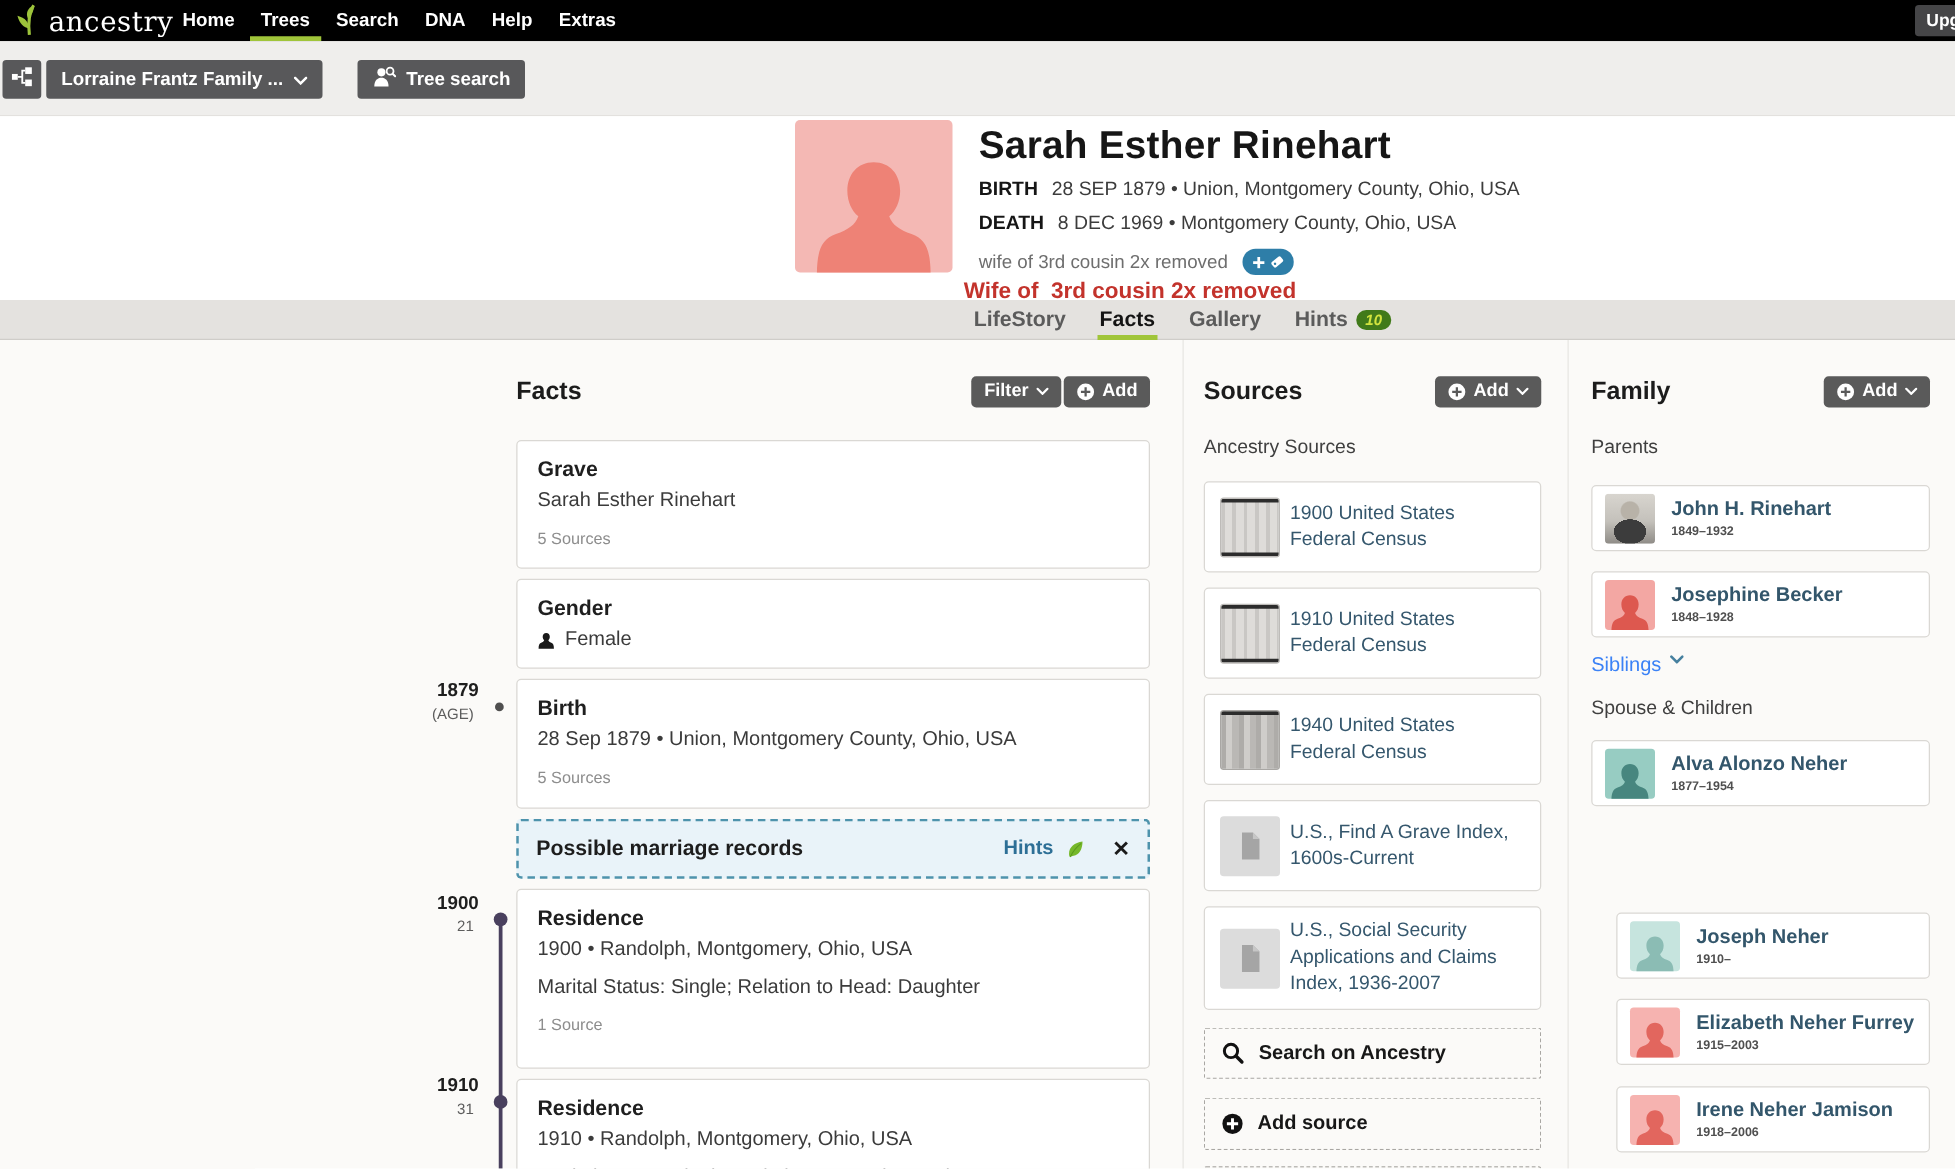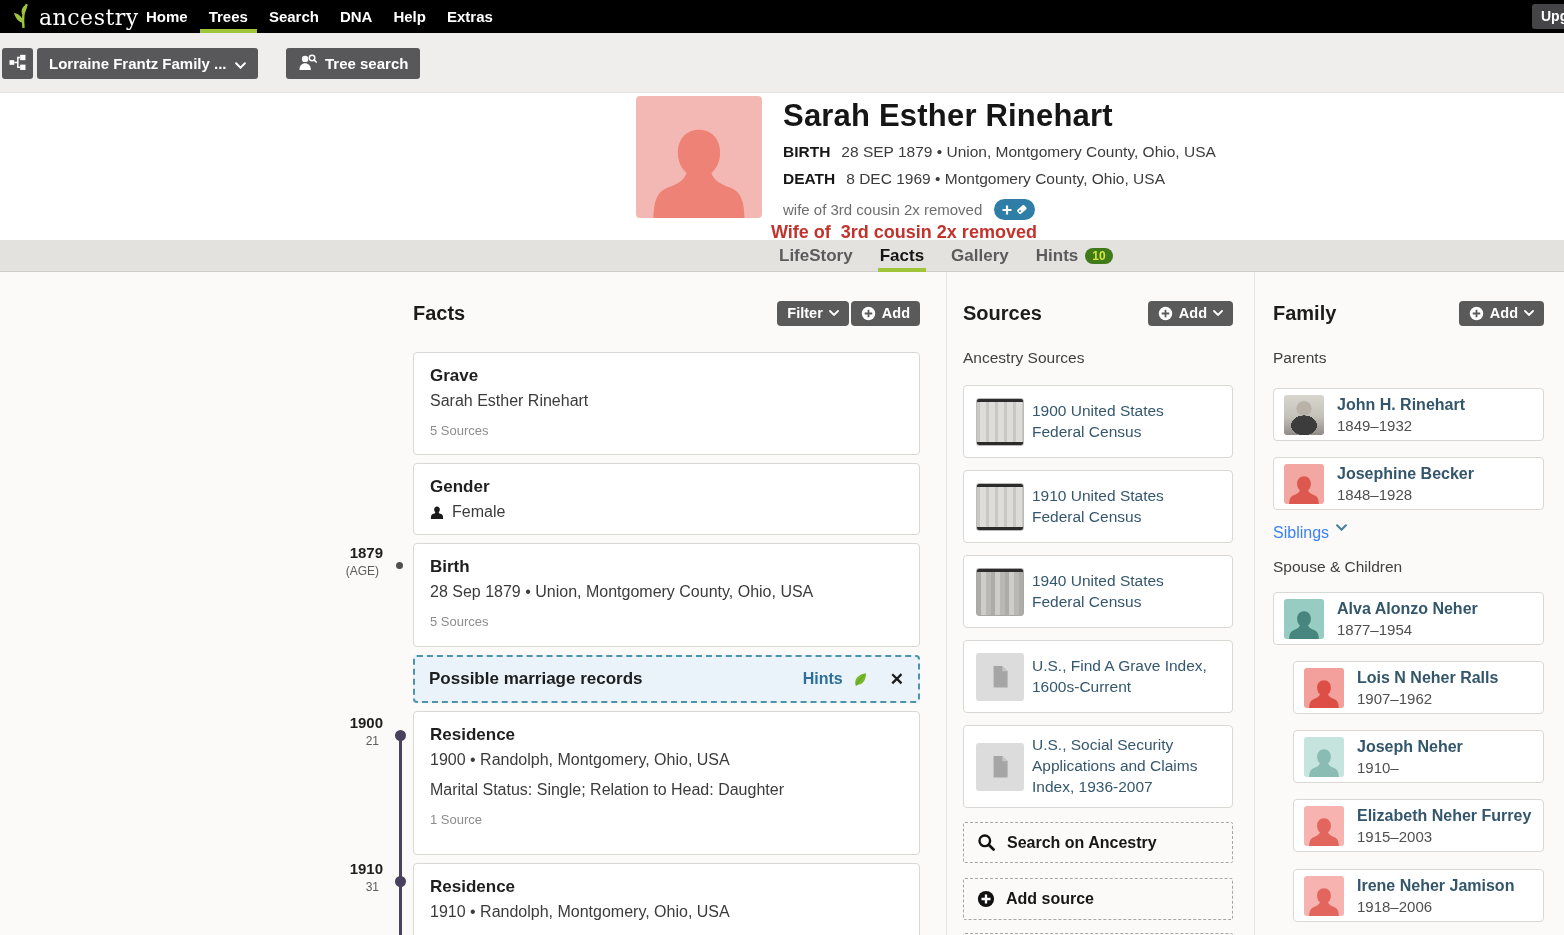--- a/index.html
+++ b/index.html
@@ -35,21 +35,21 @@
   .rel-text { font-size:15px; color:#6e6e6e; }
   .rel-pill { width:41px; height:21px; border-radius:11px; background:#2e7ea8; display:flex; align-items:center; justify-content:center; gap:3px; cursor:pointer; }
   .rel-red { margin-top:2px; margin-left:-12px; font-size:18px; font-weight:bold; color:#c3332c; white-space:pre; }
 
   
   .tabstrip { position:absolute; left:0; top:240px; width:1564px; height:32px; background:#e4e2df; border-bottom:1px solid #cfcdc9; }
   .tabs { position:absolute; left:779px; top:0; height:32px; display:flex; gap:27px; }
   .tab { height:32px; display:flex; align-items:center; gap:7px; font-size:17px; font-weight:bold; color:#5b5b5b; position:relative; cursor:pointer; }
   .tab.active { color:#141414; }
   .tab.active::after { content:""; position:absolute; left:-2px; right:-2px; bottom:0; height:4px; background:#a0c53a; }
-  .badge { background:#417a1a; color:#d2e43f; font-size:12px; font-weight:bold; border-radius:9px; padding:2px 7px; line-height:1; }
+  .badge { background:#417a1a; color:#d2e43f; font-size:12px; font-weight:bold; border-radius:9px; padding:2px 7px; line-height:1;font-style:italic; }
 
   
   .content { position:absolute; left:0; top:272px; width:1564px; height:663px; background:#fbfaf8; }
   .vdiv { position:absolute; top:0; bottom:0; width:1px; background:#e8e6e2; }
 
   .col-head { position:absolute; height:30px; display:flex; align-items:center; justify-content:space-between; }
   .col-title { font-size:20px; font-weight:bold; color:#1c1c1c; }
   .subhead { position:absolute; font-size:15.5px; color:#3f3f3f; }
 
   .dark-btn { background:#5a5a5a; color:#fff; font-size:14.5px; font-weight:bold; border-radius:4px; height:25px; display:flex; align-items:center; gap:6px; padding:0 10px; cursor:pointer; }
@@ -88,21 +88,21 @@
   .thumb-census.dark { background:
       linear-gradient(#2c2c2c,#2c2c2c) top/100% 3px no-repeat,
       repeating-linear-gradient(90deg,#aeaca9 0 4px,#cfcdca 4px 9px,#bab8b5 9px 14px); border:1px solid #a9a7a4; }
   .thumb-doc { background:#dcdcdc; display:flex; align-items:center; justify-content:center; }
   .dashed-box { position:absolute; left:963px; width:270px; border:1px dashed #a9a7a3; border-radius:2px; background:transparent; display:flex; align-items:center; gap:11px; padding:18px 13px; cursor:pointer; }
   .dashed-box span { font-size:16px; font-weight:bold; color:#171717; }
 
   
   .fam-card { position:absolute; background:#fff; border:1px solid #dad8d4; border-radius:4px; height:53px; display:flex; align-items:center; gap:13px; padding:0 10px; cursor:pointer; }
   .fam-name { font-size:16px; font-weight:bold; color:#33566b; line-height:1.2; }
-  .fam-life { font-size:15px; color:#4f4f4f; margin-top:3px; }
+  .fam-life { font-size:10px; color:#4f4f4f; margin-top:3px;font-weight:bold; }
   .avatar-sm { width:40px; height:40px; border-radius:3px; flex:0 0 40px; position:relative; overflow:hidden; }
   .avatar-sm svg { position:absolute; left:50%; bottom:-3px; transform:translateX(-50%); }
   .av-photo { background:
       radial-gradient(ellipse 13px 10px at 50% 76%, #3c3c3c 0 99%, transparent 100%),
       radial-gradient(circle at 50% 34%, #b8b2a8 0 7px, transparent 8px),
       linear-gradient(180deg,#d8d5cf 0%,#c4c1bb 55%,#8f8c87 100%); }
   .siblings-link { position:absolute; left:1273px; top:252px; font-size:16px; color:#3b82f6; display:flex; align-items:flex-start; gap:7px; cursor:pointer; }
 </style>
 </head>
 <body>
@@ -407,31 +407,20 @@
         <svg width="34" height="34" viewBox="0 0 64 64">
             <path fill="#47867f" d="M32 6 c-8 0 -13 6 -13 14 0 5.5 2.2 10 5.4 12.6 -1.6 4.4 -5 6.6 -11 8.8 C6 44 4 50 4 62 h56 c0 -12 -2 -18 -9.4 -20.6 -6 -2.2 -9.4 -4.4 -11 -8.8 C42.8 30 45 25.5 45 20 45 12 40 6 32 6 z"></path>
           </svg>
       </span>
       <span>
         <div class="fam-name">Alva Alonzo Neher</div>
         <div class="fam-life">1877–1954</div>
       </span>
     </div>
 
-    <div class="fam-card" style="left:1293px; top:389px; width:251px;">
-      <span class="avatar-sm" style="background:#f3a09c;">
-        <svg width="34" height="34" viewBox="0 0 64 64">
-            <path fill="#dd4f46" d="M32 6 c-8 0 -13 6 -13 14 0 5.5 2.2 10 5.4 12.6 -1.6 4.4 -5 6.6 -11 8.8 C6 44 4 50 4 62 h56 c0 -12 -2 -18 -9.4 -20.6 -6 -2.2 -9.4 -4.4 -11 -8.8 C42.8 30 45 25.5 45 20 45 12 40 6 32 6 z"></path>
-          </svg>
-      </span>
-      <span>
-        <div class="fam-name">Lois N Neher Ralls</div>
-        <div class="fam-life">1907–1962</div>
-      </span>
-    </div>
     <div class="fam-card" style="left:1293px; top:458px; width:251px;">
       <span class="avatar-sm" style="background:#c6e4de;">
         <svg width="34" height="34" viewBox="0 0 64 64">
             <path fill="#8bbcb4" d="M32 6 c-8 0 -13 6 -13 14 0 5.5 2.2 10 5.4 12.6 -1.6 4.4 -5 6.6 -11 8.8 C6 44 4 50 4 62 h56 c0 -12 -2 -18 -9.4 -20.6 -6 -2.2 -9.4 -4.4 -11 -8.8 C42.8 30 45 25.5 45 20 45 12 40 6 32 6 z"></path>
           </svg>
       </span>
       <span>
         <div class="fam-name">Joseph Neher</div>
         <div class="fam-life">1910–</div>
       </span>

